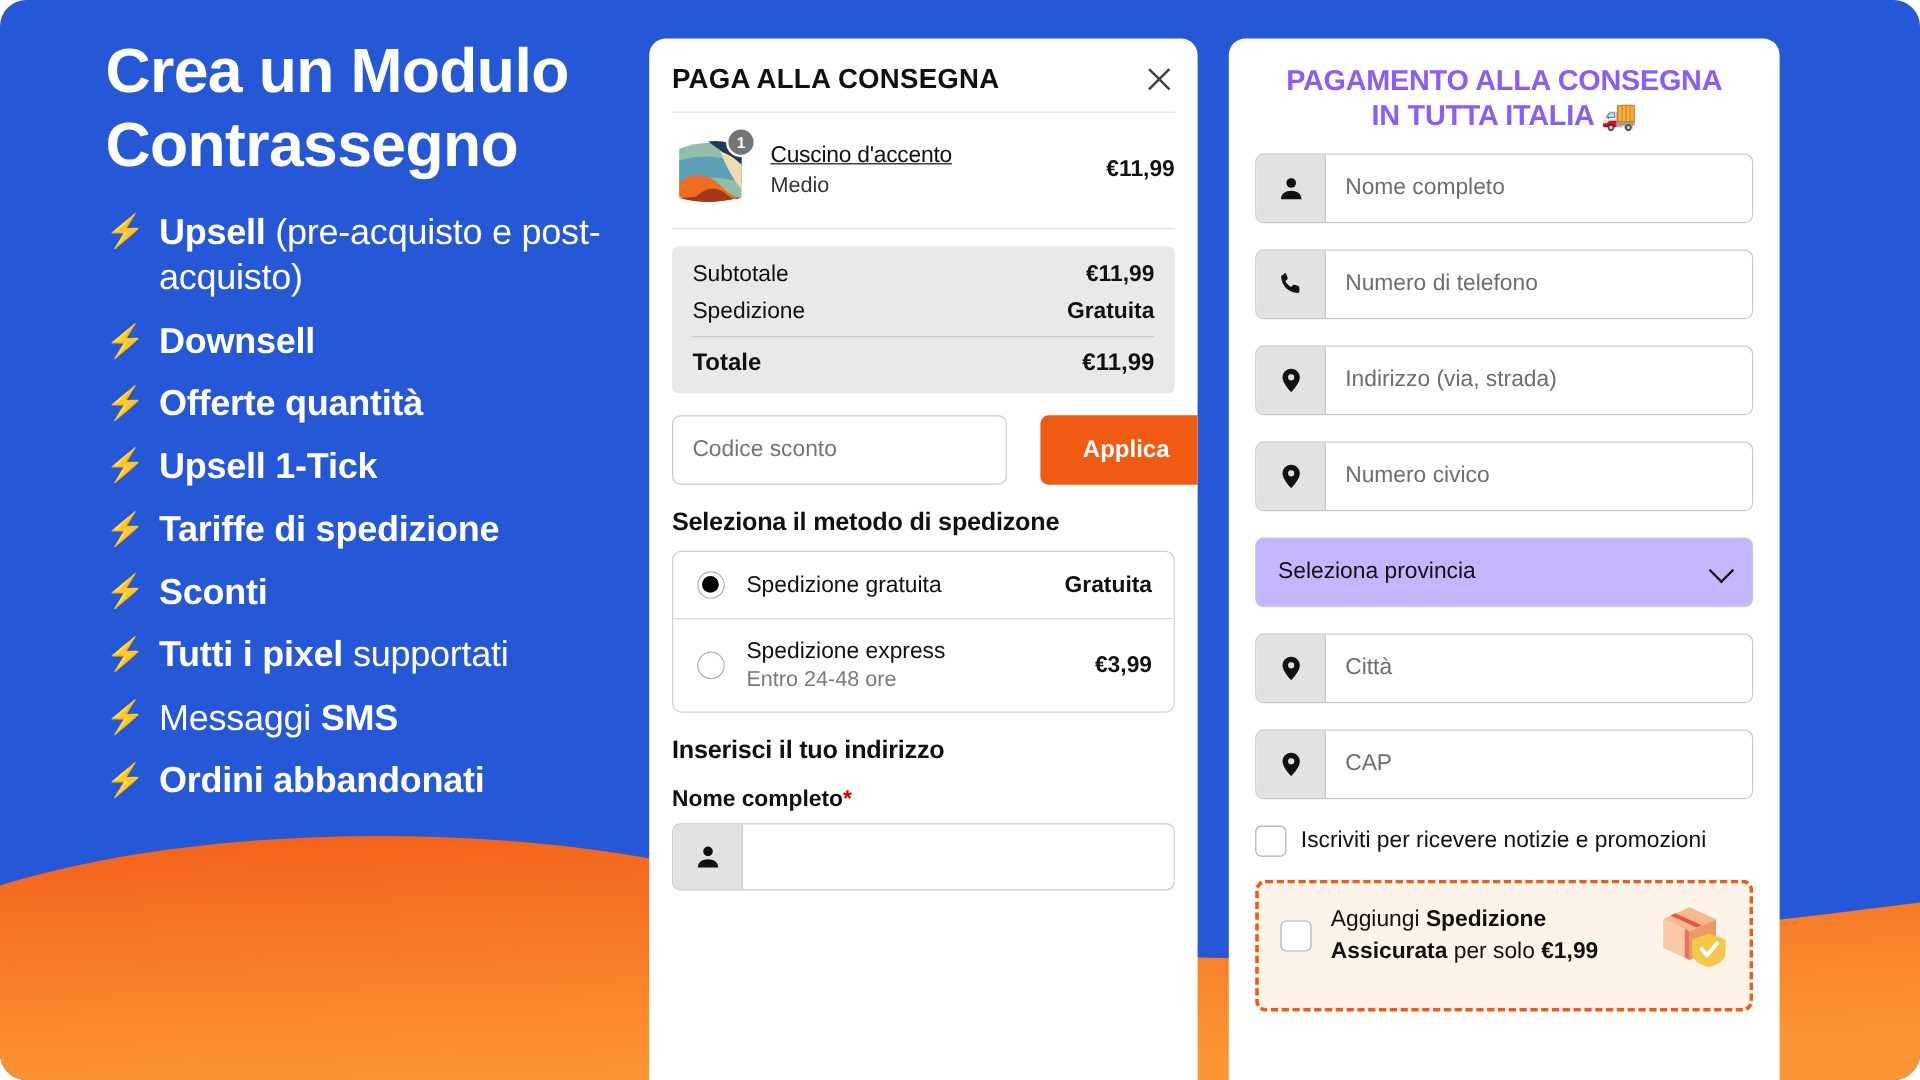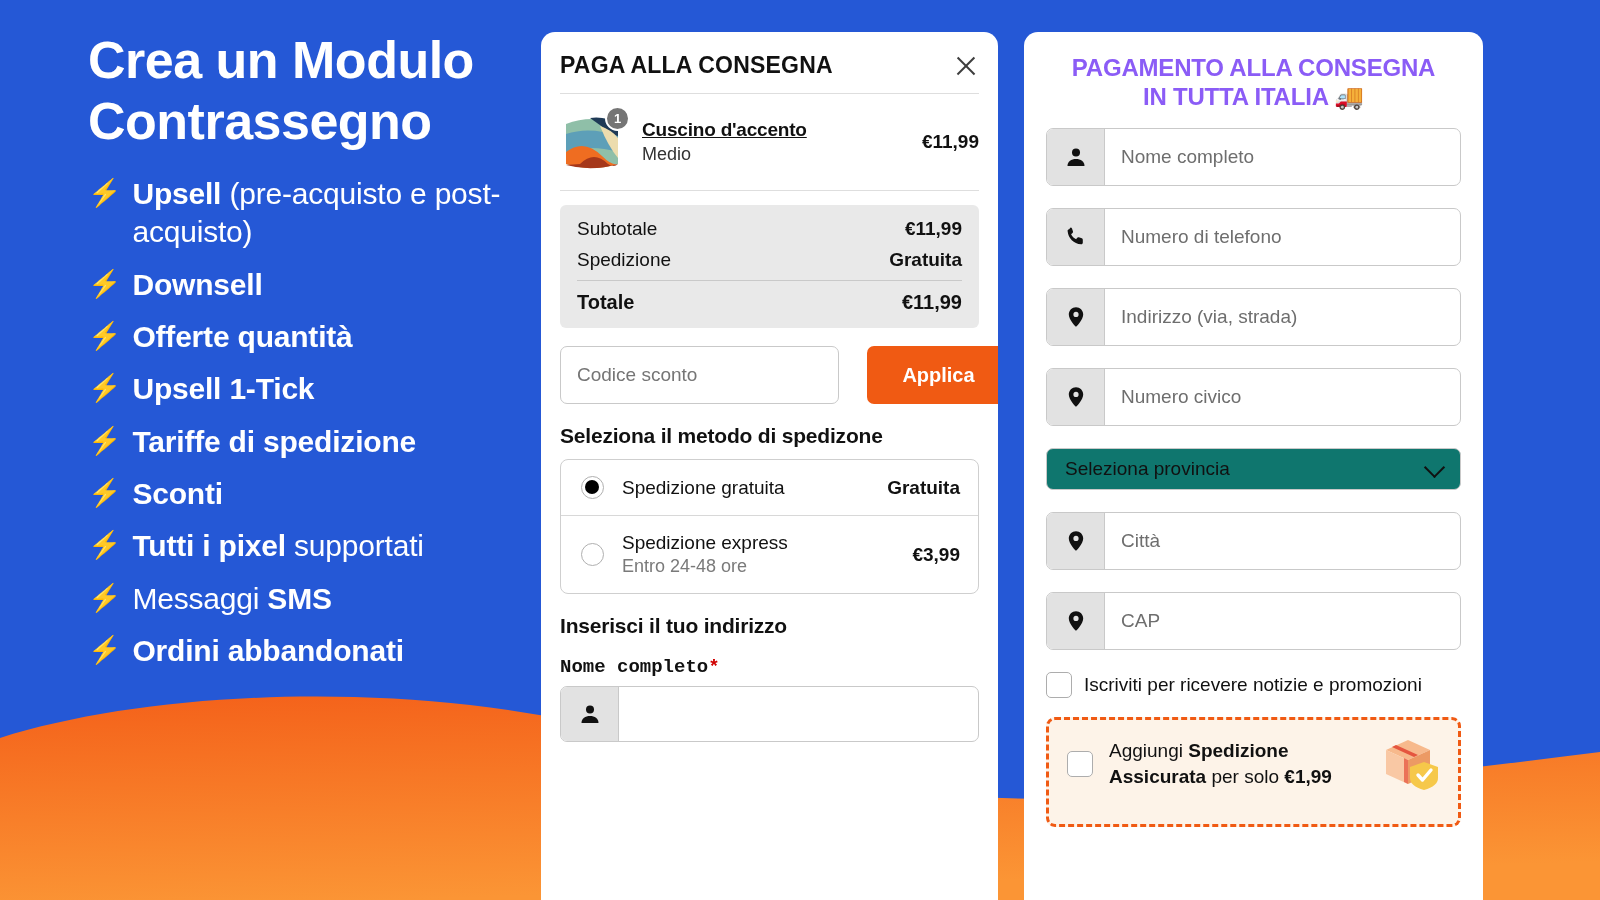--- a/index.html
+++ b/index.html
@@ -6,20 +6,21 @@
   html, body {
     width: 1600px; height: 900px;
     font-family: "Liberation Sans", sans-serif;
     overflow: hidden;
   }
   #stage {
     position: relative;
     width: 1600px; height: 900px;
     background: #2558d6;
     overflow: hidden;
+    border-radius: 22px;
   }
   
   #wave {
     position: absolute;
     left: 0; top: 0;
     width: 1600px; height: 900px;
     pointer-events: none;
   }
 
   
@@ -123,21 +124,21 @@
     background: #757575;
     color: #fff;
     font-size: 13px;
     font-weight: bold;
     display: flex; align-items: center; justify-content: center;
     border: 2px solid #fff;
   }
   #prod-info { flex: 1 1 auto; }
   #prod-name {
     font-size: 19px;
-    font-weight: bold;
+    font-weight: normal;
     text-decoration: underline;
     color: #111;
     letter-spacing: -0.2px;
   }
   #prod-variant {
     font-size: 18px;
     color: #333;
     margin-top: 3px;
   }
   #prod-price {
@@ -238,21 +239,20 @@
   .ship-name { font-size: 19px; color: #111; }
   .ship-sub { font-size: 18px; color: #7a7a7a; margin-top: 2px; }
   .ship-price { font-size: 19px; font-weight: bold; color: #111; flex: 0 0 auto; }
 
   .field-label {
     font-size: 19px;
     font-weight: bold;
     color: #111;
     margin-top: 18px;
     margin-bottom: 8px;
-    font-family: Liberation Mono, monospace;
   }
   .req { color: #d00000; }
 
   
   .input-row {
     display: flex;
     align-items: stretch;
     border: 1px solid #c9c9c9;
     border-radius: 7px;
     overflow: hidden;
@@ -293,24 +293,24 @@
     text-align: center;
     line-height: 1.22;
     padding: 21px 4px 16px 4px;
     letter-spacing: -0.2px;
   }
   #card-right .input-row { margin-bottom: 22px; height: 58px; }
 
   
   #province-select {
     position: relative;
-    height: 42px;
+    height: 58px;
     border: 1px solid #c9c9c9;
     border-radius: 7px;
-    background: #0f766e;
+    background: #c4b5fd;
     display: flex;
     align-items: center;
     padding: 16px 18px;
     font-size: 19px;
     color: #111;
     margin-bottom: 22px;
     cursor: pointer;
   }
   #chev {
     position: absolute;

